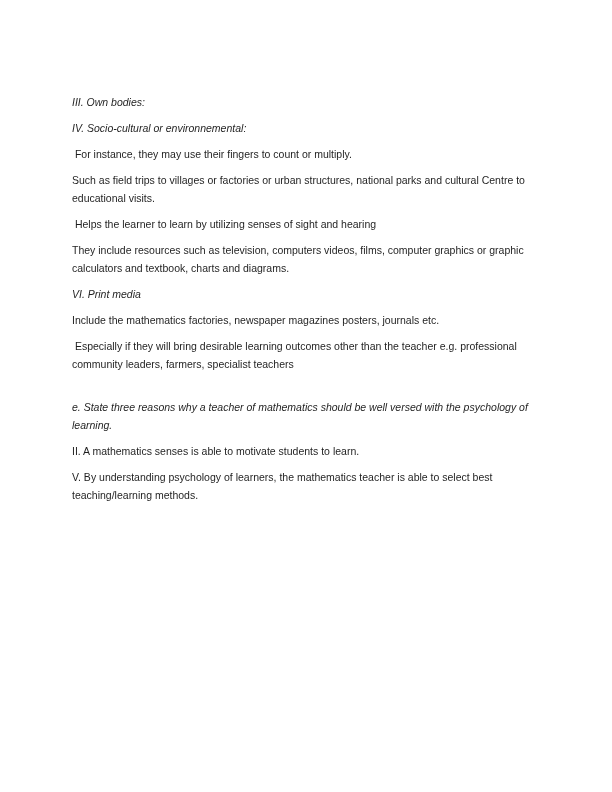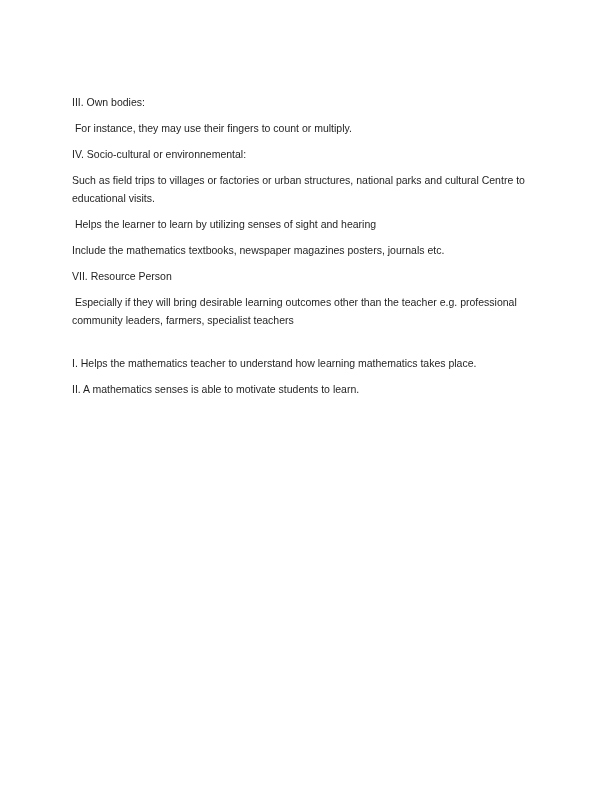--- a/index.html
+++ b/index.html
@@ -23,56 +23,62 @@
   }
   .para {
     margin: 0 0 8px 0;
     font-size: 10.5px;
     line-height: 18px;
     color: #1f1f1f;
     white-space: pre;
     letter-spacing: 0px;
   }
   .italic {
+    font-style: italic;
   }
   .para-gap {
     height: 17px;
   }
 </style>
 </head>
 <body>
 
 <div class="page">
   <div class="content">
 
     <p class="para italic">III. Own bodies:</p>
 
+    <p class="para italic">IV. Socio-cultural or environnemental:</p>
+
     <p class="para"> For instance, they may use their fingers to count or multiply.</p>
-
-    <p class="para italic">IV. Socio-cultural or environnemental:</p>
 
     <p class="para">Such as field trips to villages or factories or urban structures, national parks and cultural Centre to
 educational visits.</p>
 
 
     <p class="para"> Helps the learner to learn by utilizing senses of sight and hearing</p>
 
+    <p class="para">They include resources such as television, computers videos, films, computer graphics or graphic
+calculators and textbook, charts and diagrams.</p>
 
+    <p class="para italic">VI. Print media</p>
 
-    <p class="para">Include the mathematics textbooks, newspaper magazines posters, journals etc.</p>
+    <p class="para">Include the mathematics factories, newspaper magazines posters, journals etc.</p>
 
-    <p class="para italic">VII. Resource Person</p>
 
     <p class="para"> Especially if they will bring desirable learning outcomes other than the teacher e.g. professional
 community leaders, farmers, specialist teachers</p>
 
     <div class="para-gap"></div>
 
+    <p class="para italic">e. State three reasons why a teacher of mathematics should be well versed with the psychology of
+learning.</p>
 
-    <p class="para">I. Helps the mathematics teacher to understand how learning mathematics takes place.</p>
 
     <p class="para">II. A mathematics senses is able to motivate students to learn.</p>
 
 
 
+    <p class="para">V. By understanding psychology of learners, the mathematics teacher is able to select best
+teaching/learning methods.</p>
 
   </div>
 </div>
 
 </body></html>

